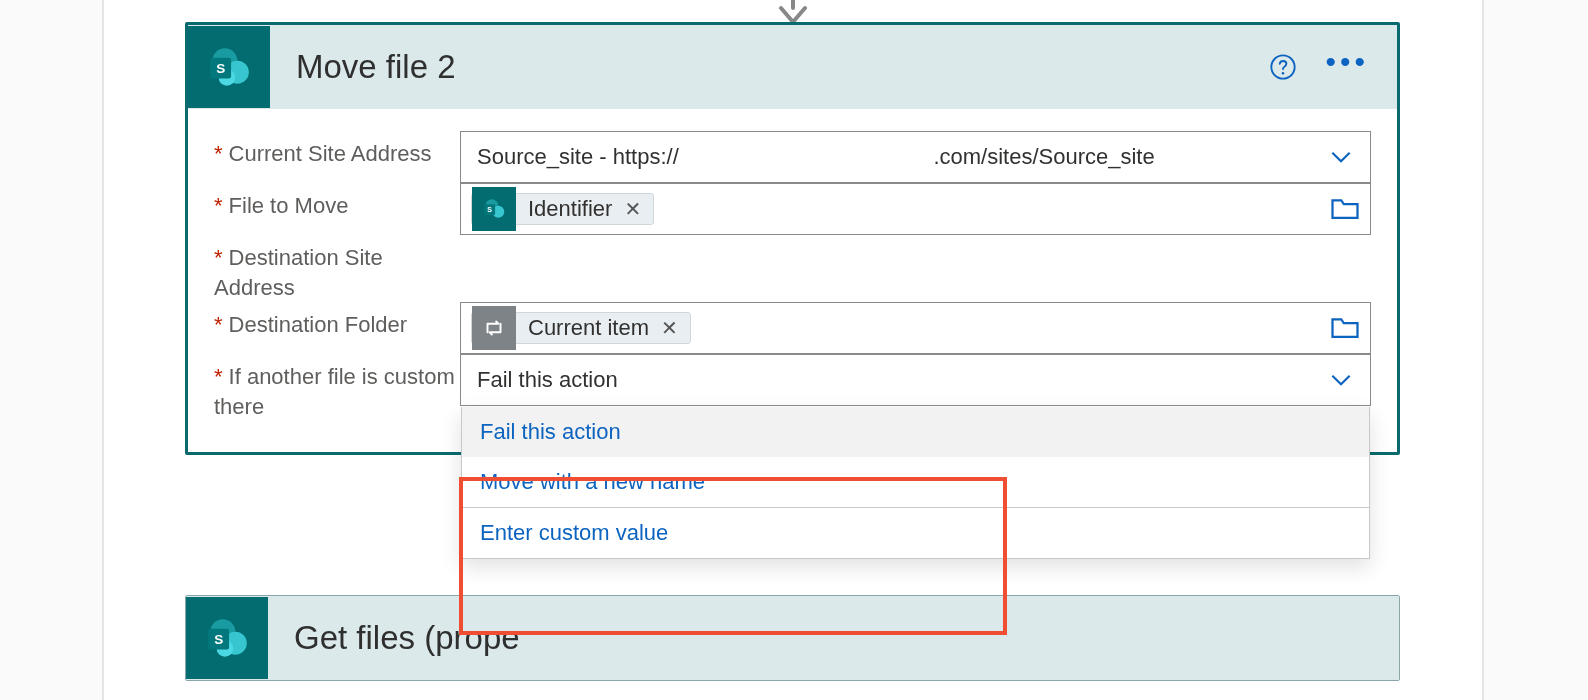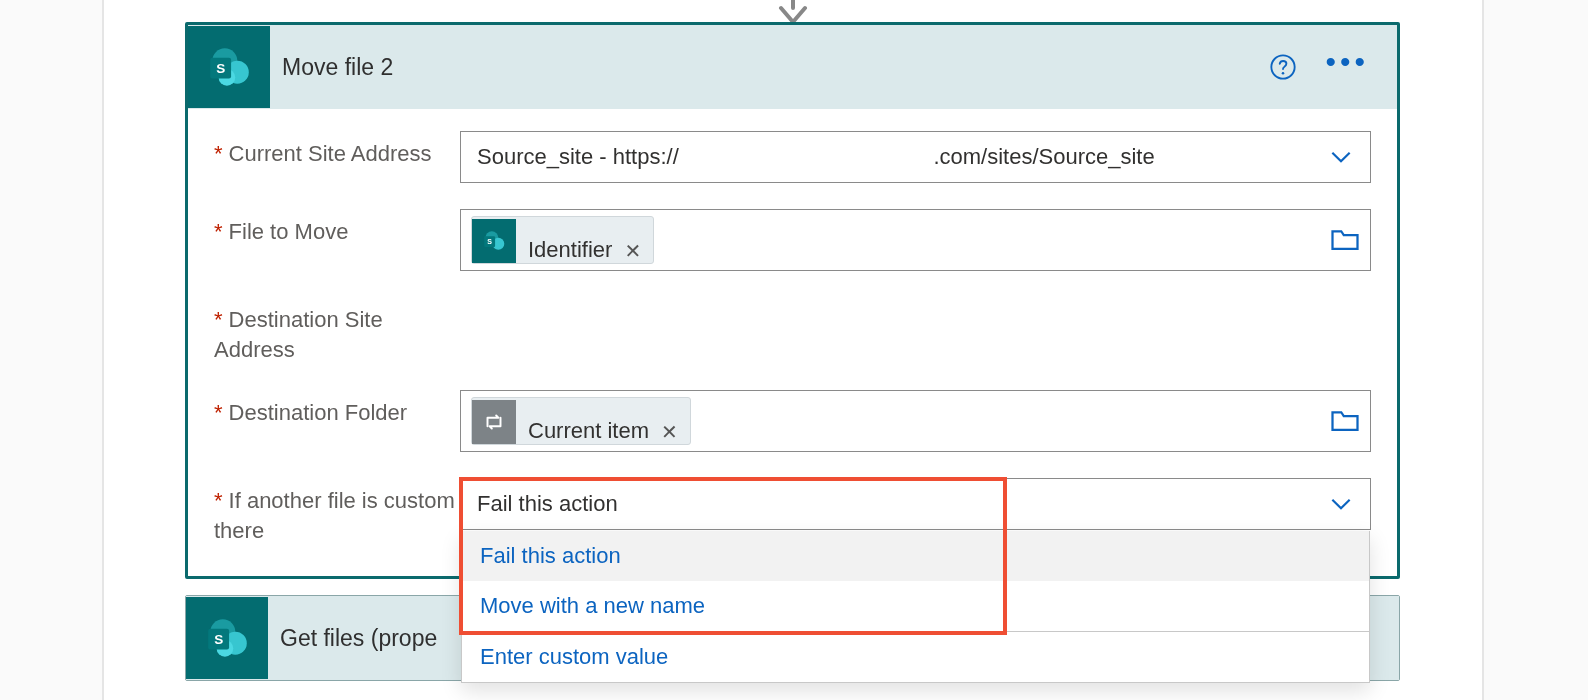--- a/index.html
+++ b/index.html
@@ -24,37 +24,37 @@
   .canvas{position:absolute;left:102px;top:0;width:1382px;height:700px;border-left:2px solid var(--canvas-border);border-right:2px solid var(--canvas-border);background:#ffffff;}
   .arrow{position:absolute;left:50%;top:0;transform:translateX(-50%);width:40px;height:24px;color:#888;}
   .card{position:absolute;left:81px;right:82px;border:3px solid var(--teal);border-radius:2px;background:#fff;}
   .card.main{top:22px;}
   .card.secondary{top:595px;border-color:#8aa6a8;border-width:1px;background:var(--header-bg2);}
   .card-header{display:flex;align-items:center;height:84px;background:var(--header-bg);}
   .card.secondary .card-header{height:84px;}
   .sp-logo{width:82px;height:82px;background:var(--teal-dk);display:flex;align-items:center;justify-content:center;flex:none;}
   .card.secondary .sp-logo{width:82px;}
   .sp-logo svg{width:50px;height:50px;}
-  .card-title{margin-left:12px;font-size:23px;color:#2f2f2f;flex:1;font-weight:400;}
+  .card-title{margin-left:26px;font-size:33px;color:#2f2f2f;flex:1;font-weight:400;}
   .header-actions{display:flex;align-items:center;gap:28px;padding-right:28px;}
   .help-icon{width:28px;height:28px;color:var(--ms-blue);}
   .ellipsis{font-size:30px;color:var(--ms-blue);letter-spacing:4px;line-height:10px;padding-bottom:10px;}
   .card-body{padding:22px 26px 30px;}
-  .row{display:flex;align-items:flex-start;margin-bottom:26px;}
+  .row{display:flex;align-items:flex-start;}
   .row:last-child{margin-bottom:0;}
   .lbl{width:246px;padding-top:8px;font-size:22px;color:var(--muted);line-height:1.35;}
   .req{color:var(--req);margin-right:6px;}
   .fld{flex:1;}
   .ctl{border:1px solid var(--border);background:#fff;min-height:52px;display:flex;align-items:center;padding:0 16px;position:relative;font-size:22px;color:var(--text);}
   .ctl.sel{justify-content:space-between;}
   .sel-text{display:flex;gap:2px;align-items:flex-end;white-space:nowrap;overflow:hidden;}
   .sel-text span{white-space:pre;}
   .chev{width:26px;height:26px;color:var(--ms-blue);flex:none;margin-left:10px;}
   .token-row{padding:6px 10px 6px 10px;gap:10px;}
-  .token{display:inline-flex;align-items:flex-end;height:48px;background:var(--token-bg);border:1px solid #d0d7db;border-radius:3px;font-size:22px;color:var(--text);}
+  .token{display:inline-flex;align-items:center;height:32px;background:var(--token-bg);border:1px solid #d0d7db;border-radius:3px;font-size:22px;color:var(--text);}
   .token .t-ico{width:44px;height:44px;display:flex;align-items:center;justify-content:center;background:var(--teal-dk);}
   .token.grey .t-ico{background:var(--grey-token);}
   .token .t-ico svg{width:26px;height:26px;}
   .token .t-txt{padding:0 10px 0 12px;}
   .token .t-x{padding:0 12px 0 2px;font-size:20px;color:#555;cursor:pointer;}
   .folder-ico{width:30px;height:26px;color:var(--ms-blue);flex:none;margin-left:auto;}
   .dropdown{position:absolute;left:0;right:0;top:52px;border:1px solid var(--light-border);border-top:none;background:#fff;box-shadow:0 8px 20px rgba(0,0,0,.12);z-index:10;}
   .dropdown .opt{padding:12px 18px;font-size:22px;color:var(--ms-blue);cursor:pointer;}
   .dropdown .opt:first-child{background:#f2f2f2;}
   .dropdown .sep{border-top:1px solid var(--light-border);}

